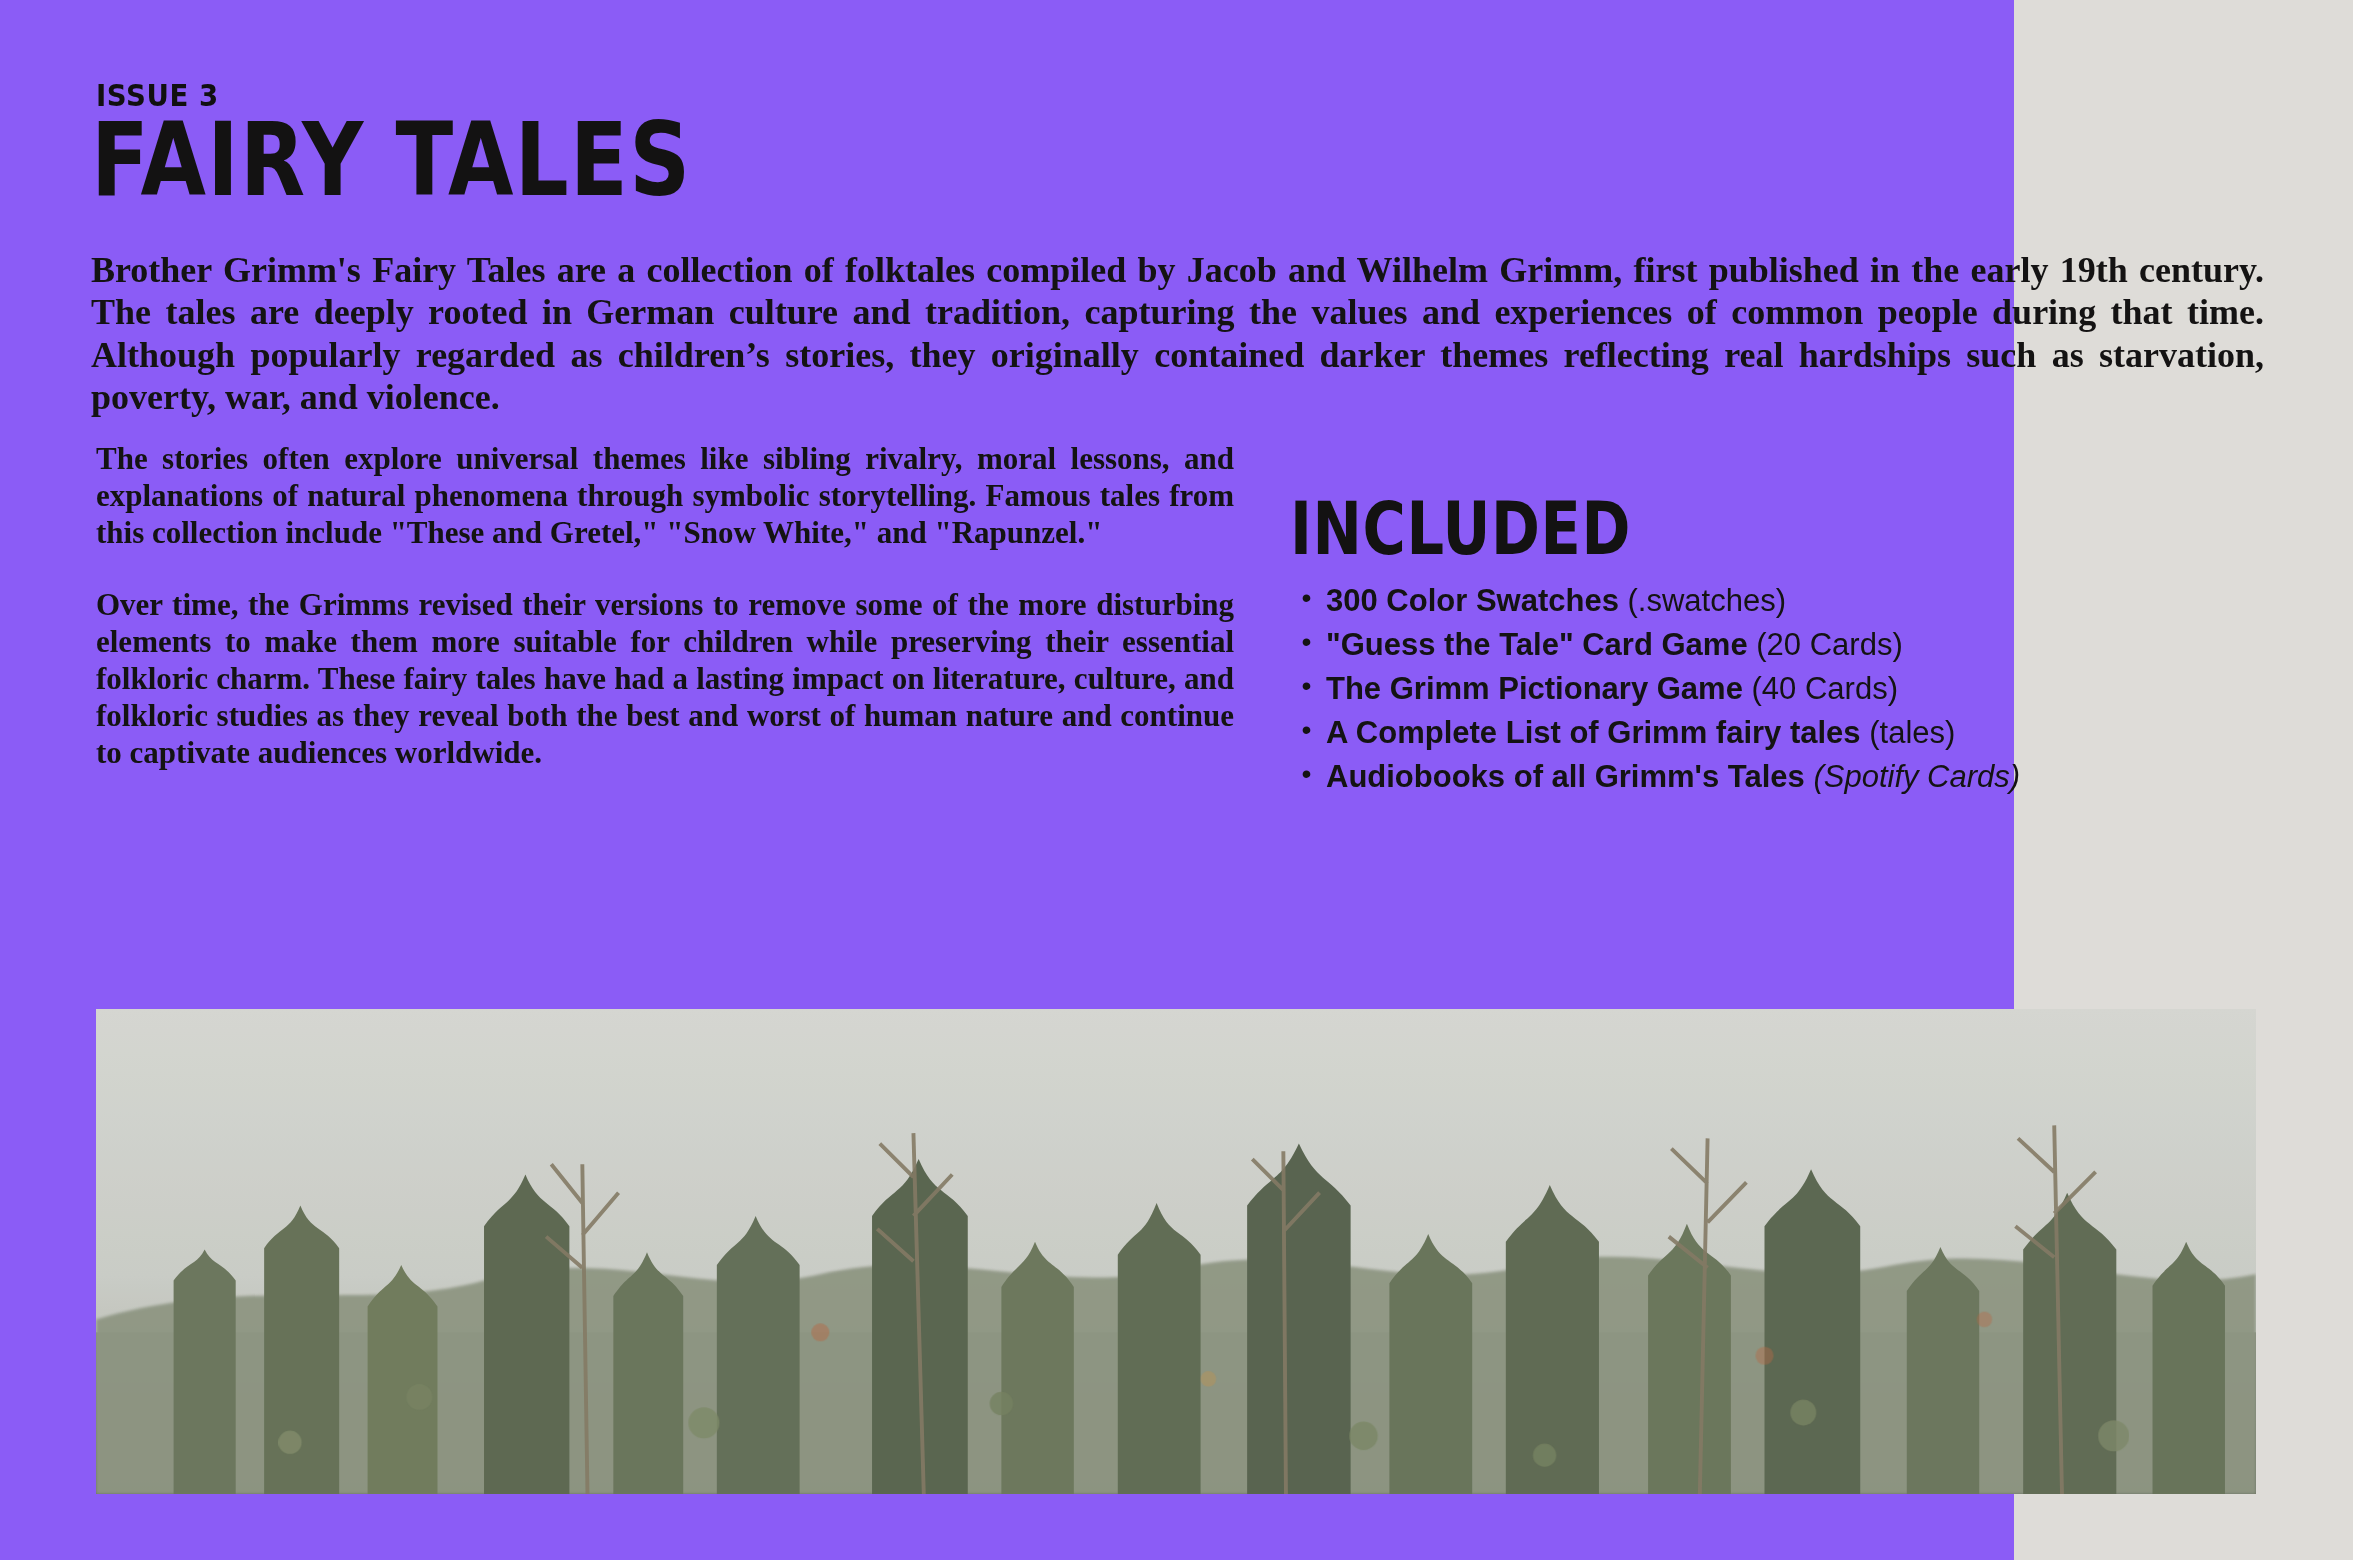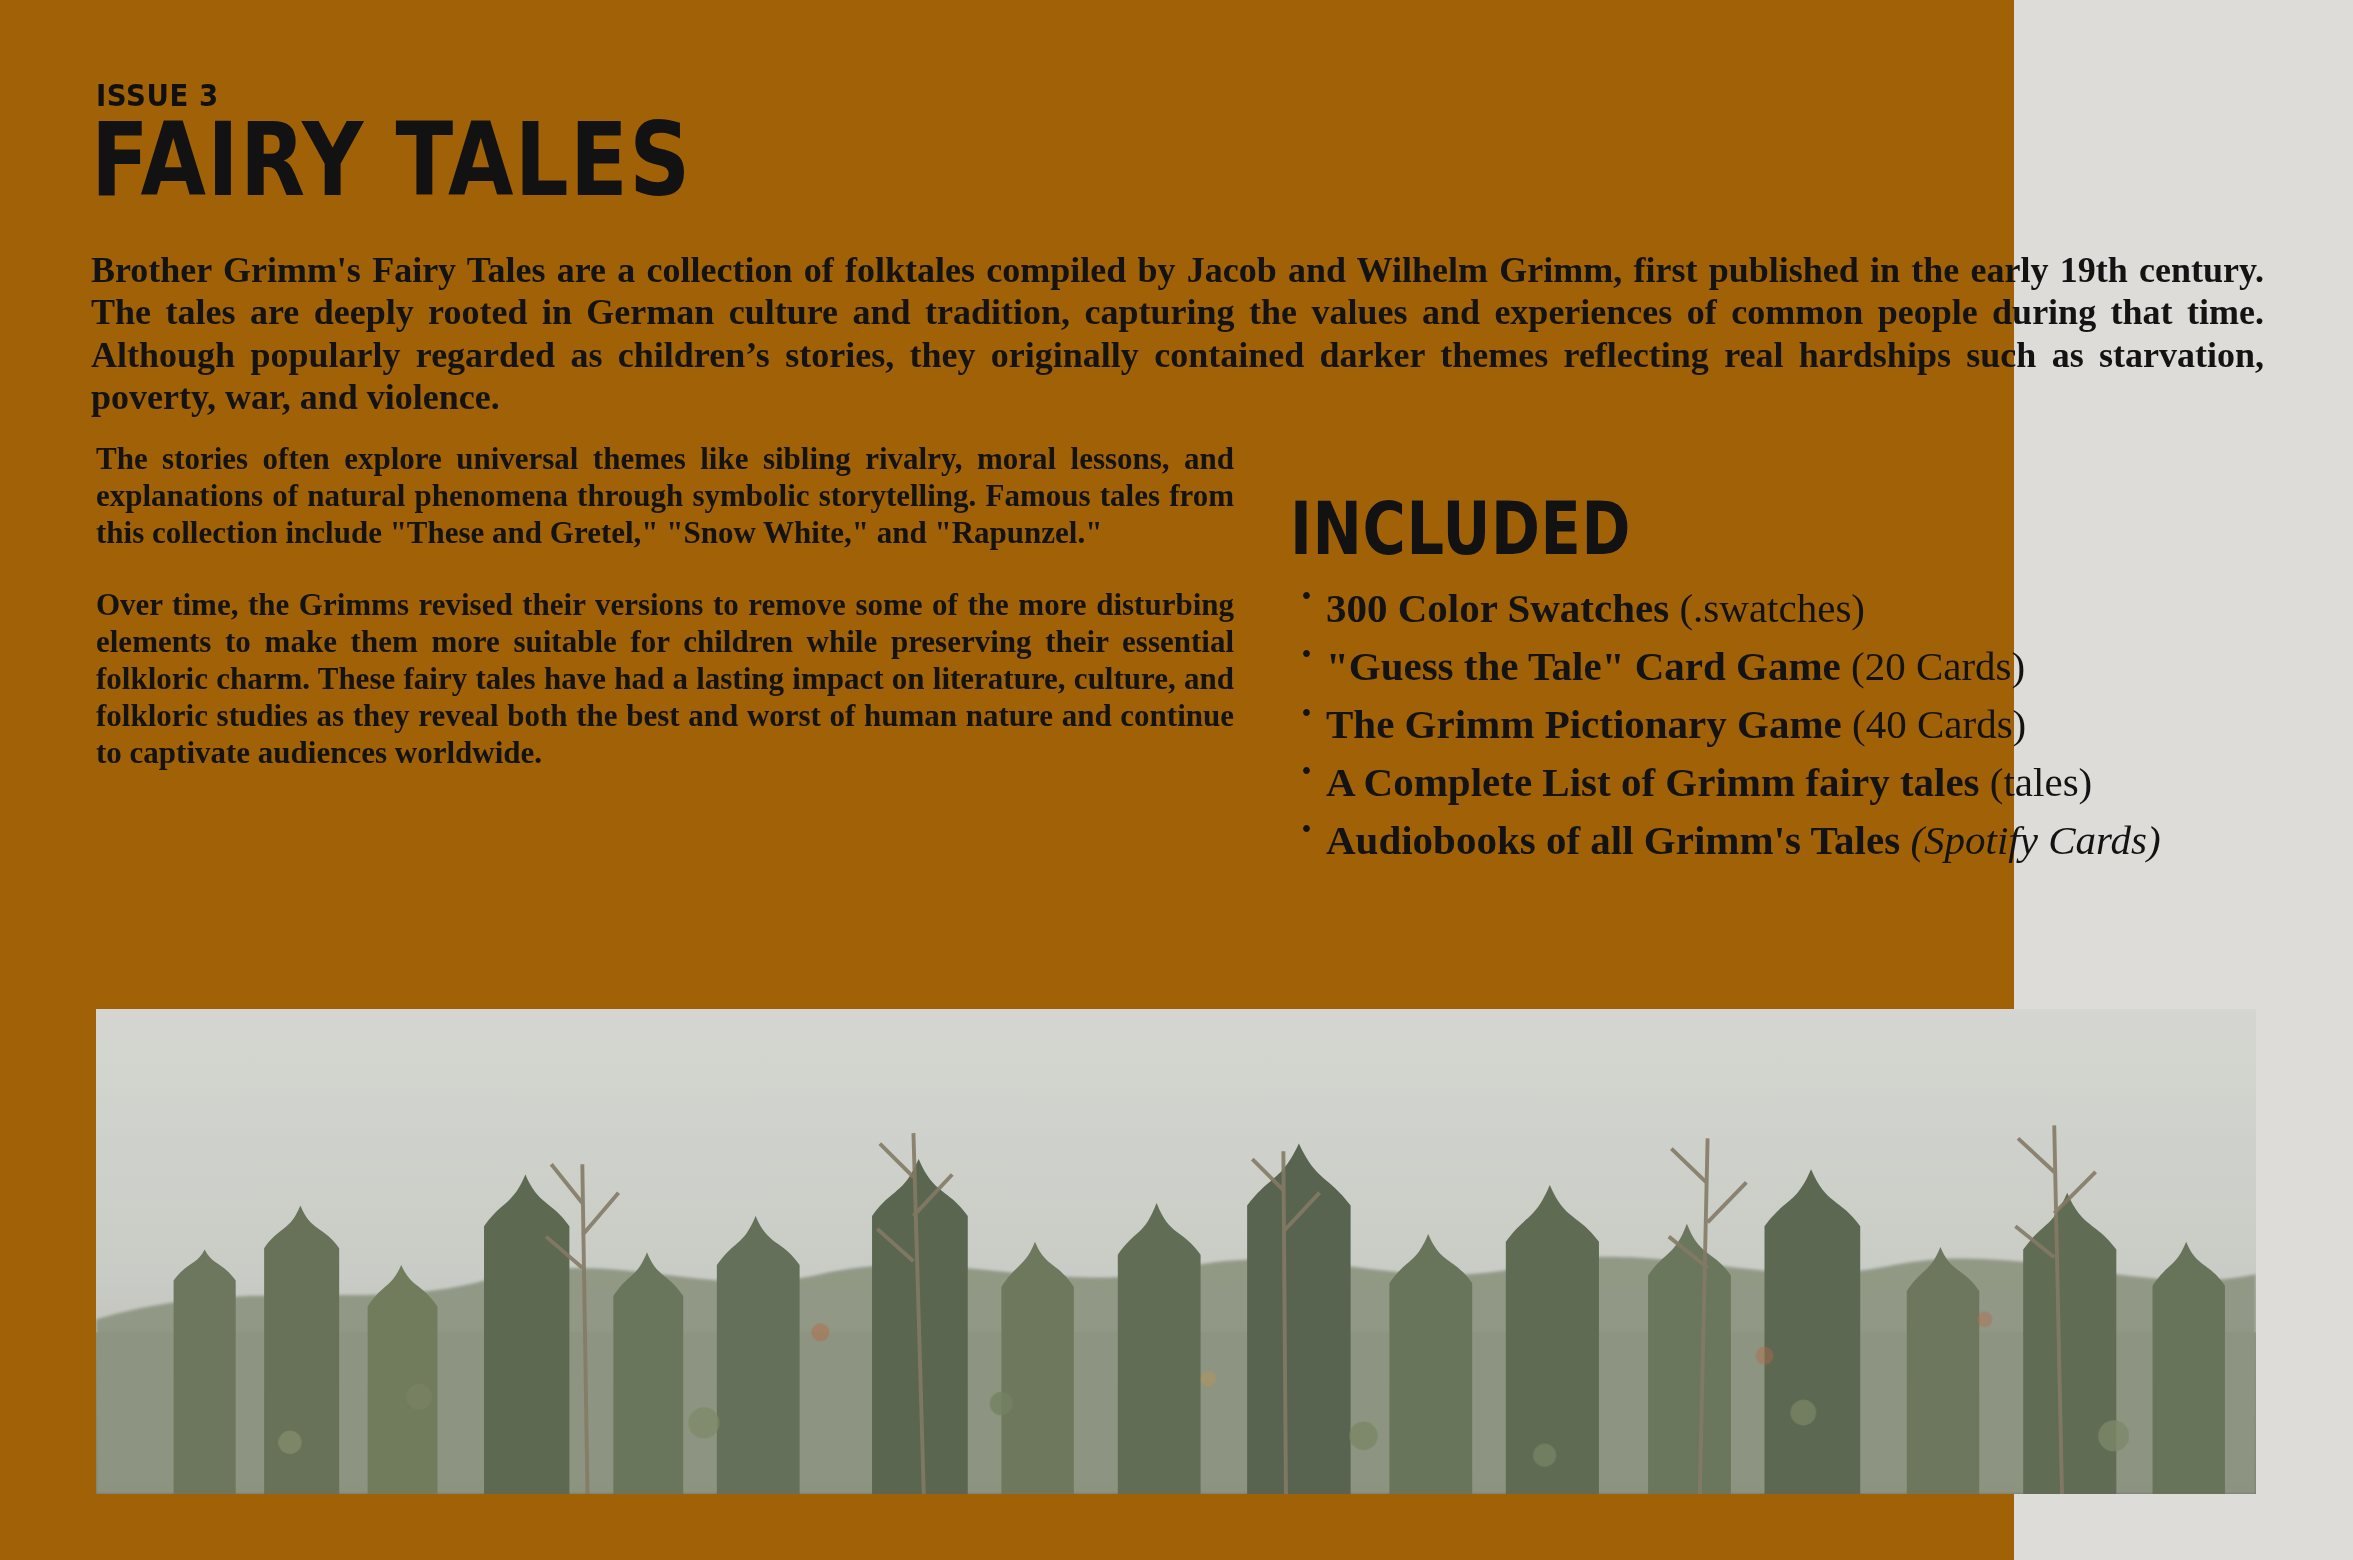--- a/index.html
+++ b/index.html
@@ -10,21 +10,21 @@
     width: 2354px;
     height: 1561px;
     background: #dedcd8;
     font-family: "Liberation Serif", serif;
     overflow: hidden;
   }
   .page {
     position: relative;
     width: 2014px;
     height: 1561px;
-    background: #a16207;
+    background: #8b5cf6;
     box-sizing: border-box;
     padding: 0;
   }
   .issue-label {
     position: absolute;
     left: 96px;
     top: 78px;
     font-family: "DejaVu Sans", sans-serif;
     font-weight: 900;
     font-size: 30px;
@@ -93,22 +93,22 @@
     margin-bottom: 28.5px;
   }
   ul.included-list {
     list-style: none;
     margin: 24.6px 0 0 0;
     padding: 0;
   }
   ul.included-list li {
     position: relative;
     padding-left: 36px;
-    font-family: Liberation Serif, serif;
-    font-size: 41px;
+    font-family: Liberation Sans, sans-serif;
+    font-size: 31px;
     line-height: 1.42;
     color: #141313;
   }
   ul.included-list li::before {
     content: "\2022";
     position: absolute;
     left: 11.6px;
     top: -1.3px;
     font-size: 28.5px;
     color: #141313;

